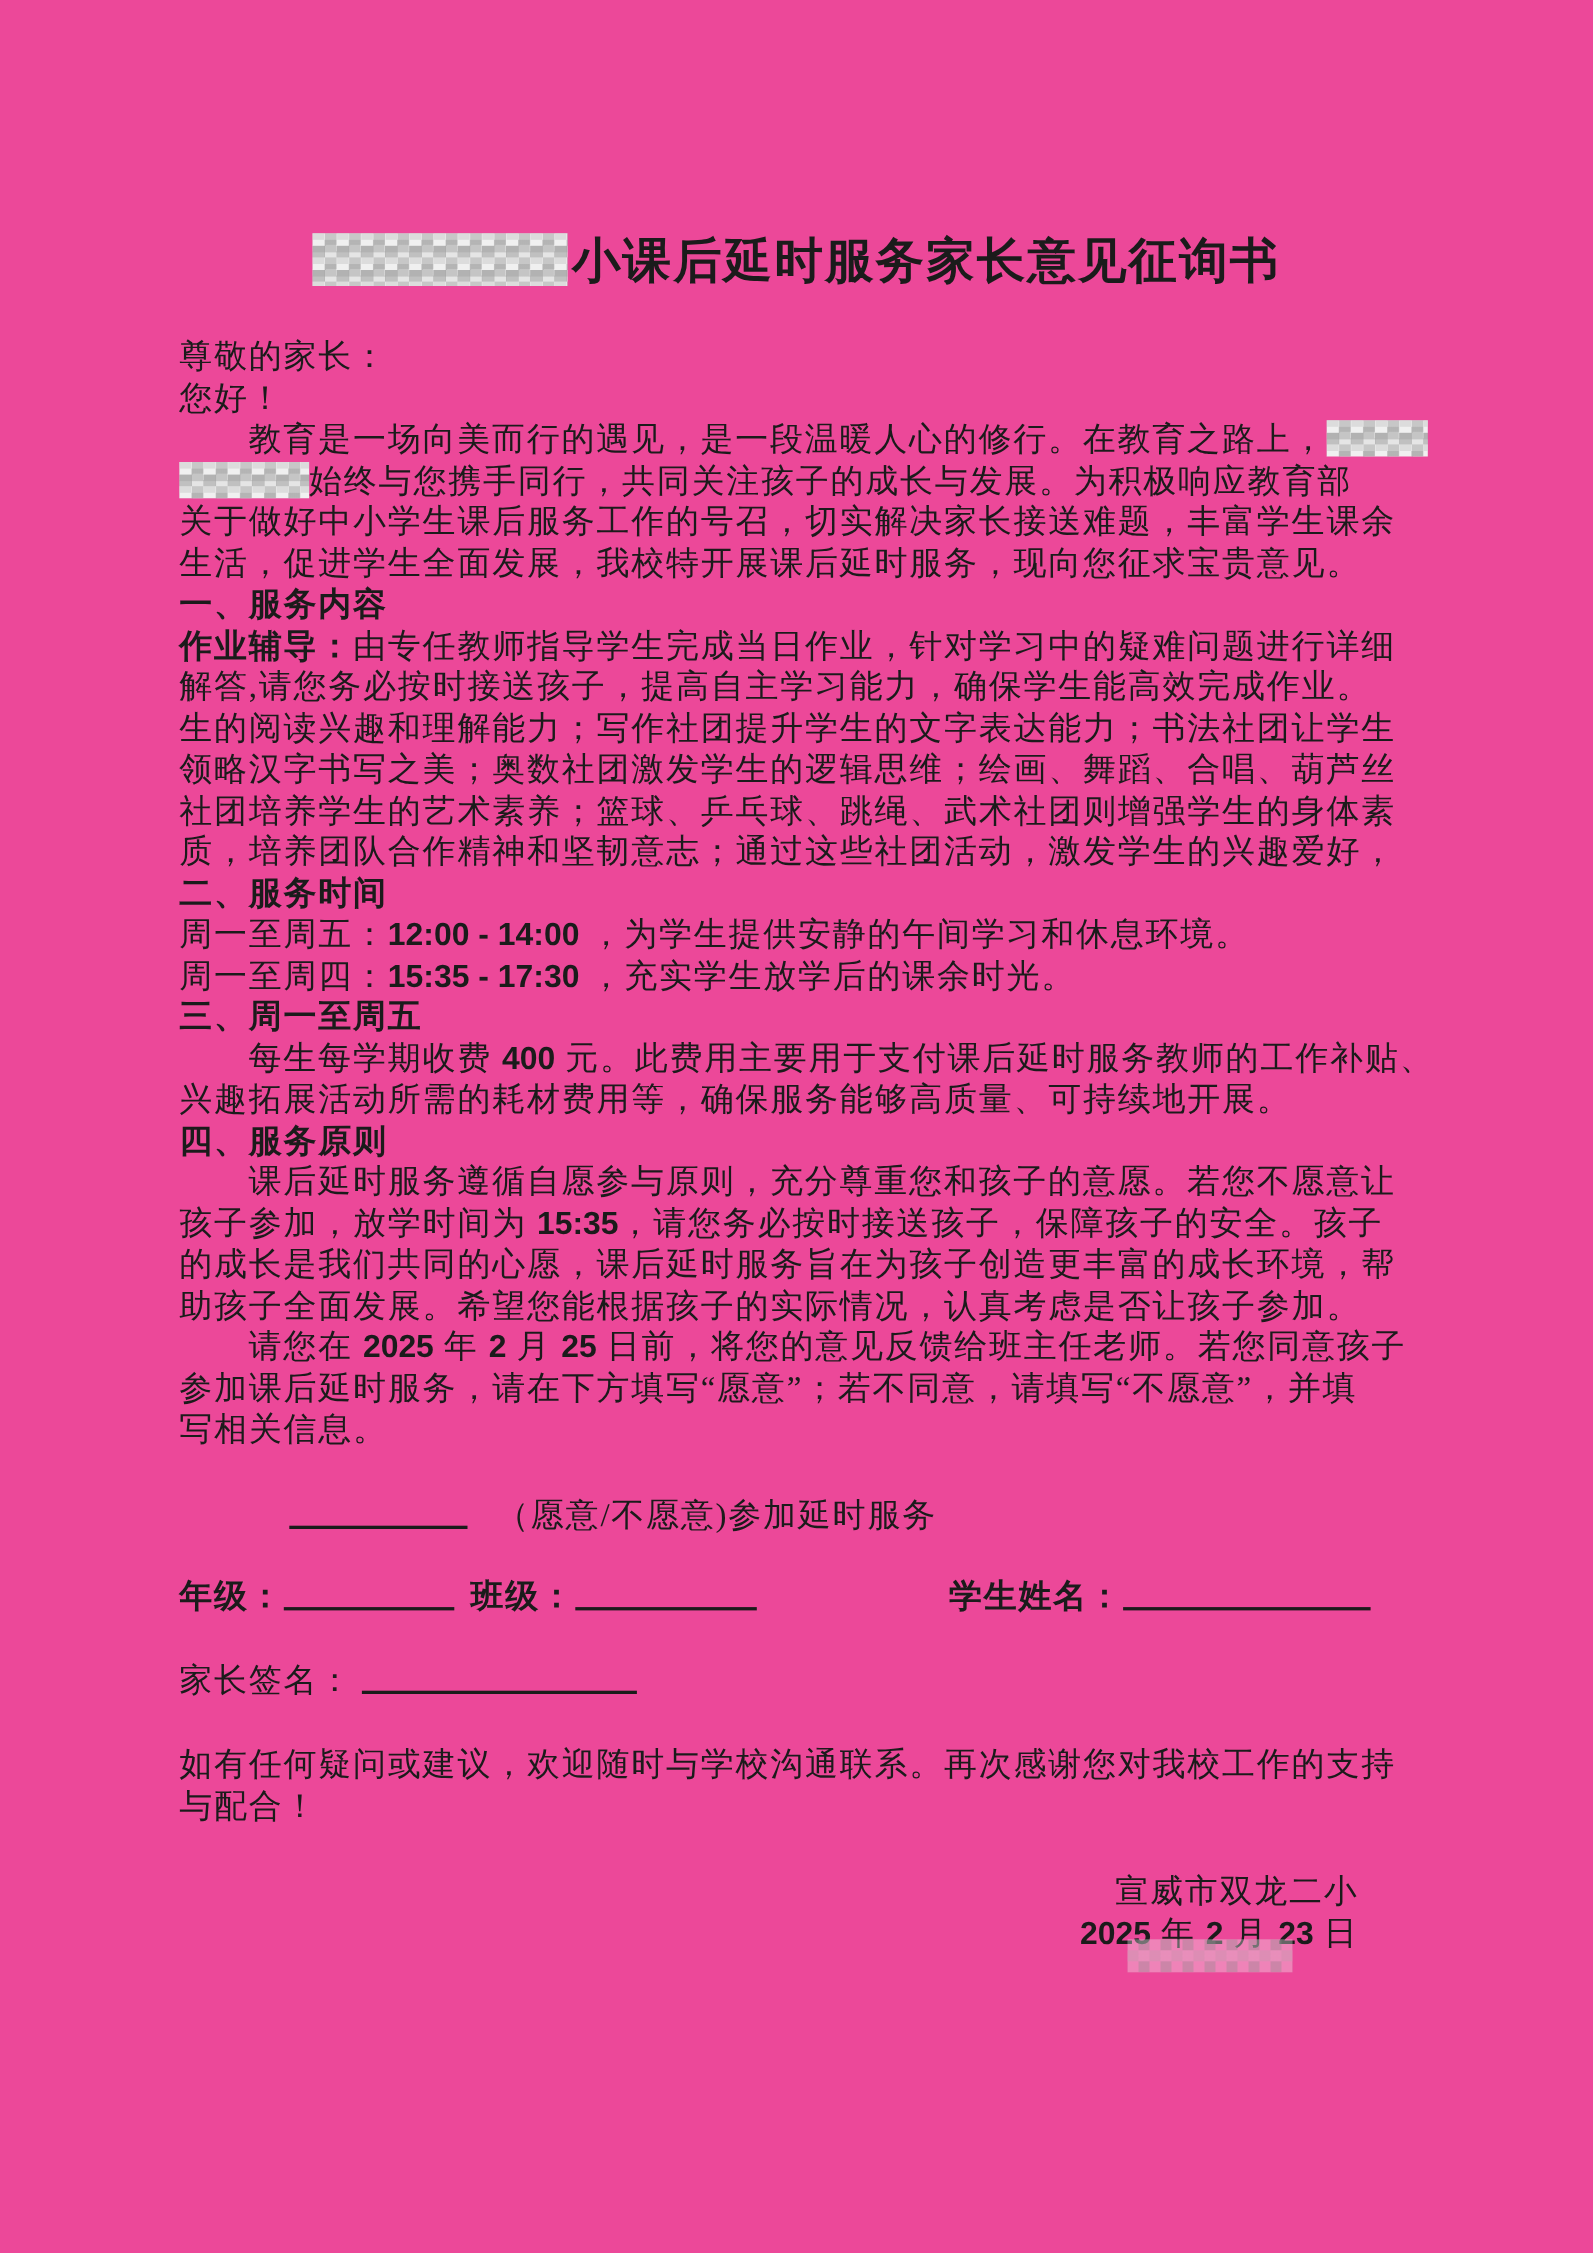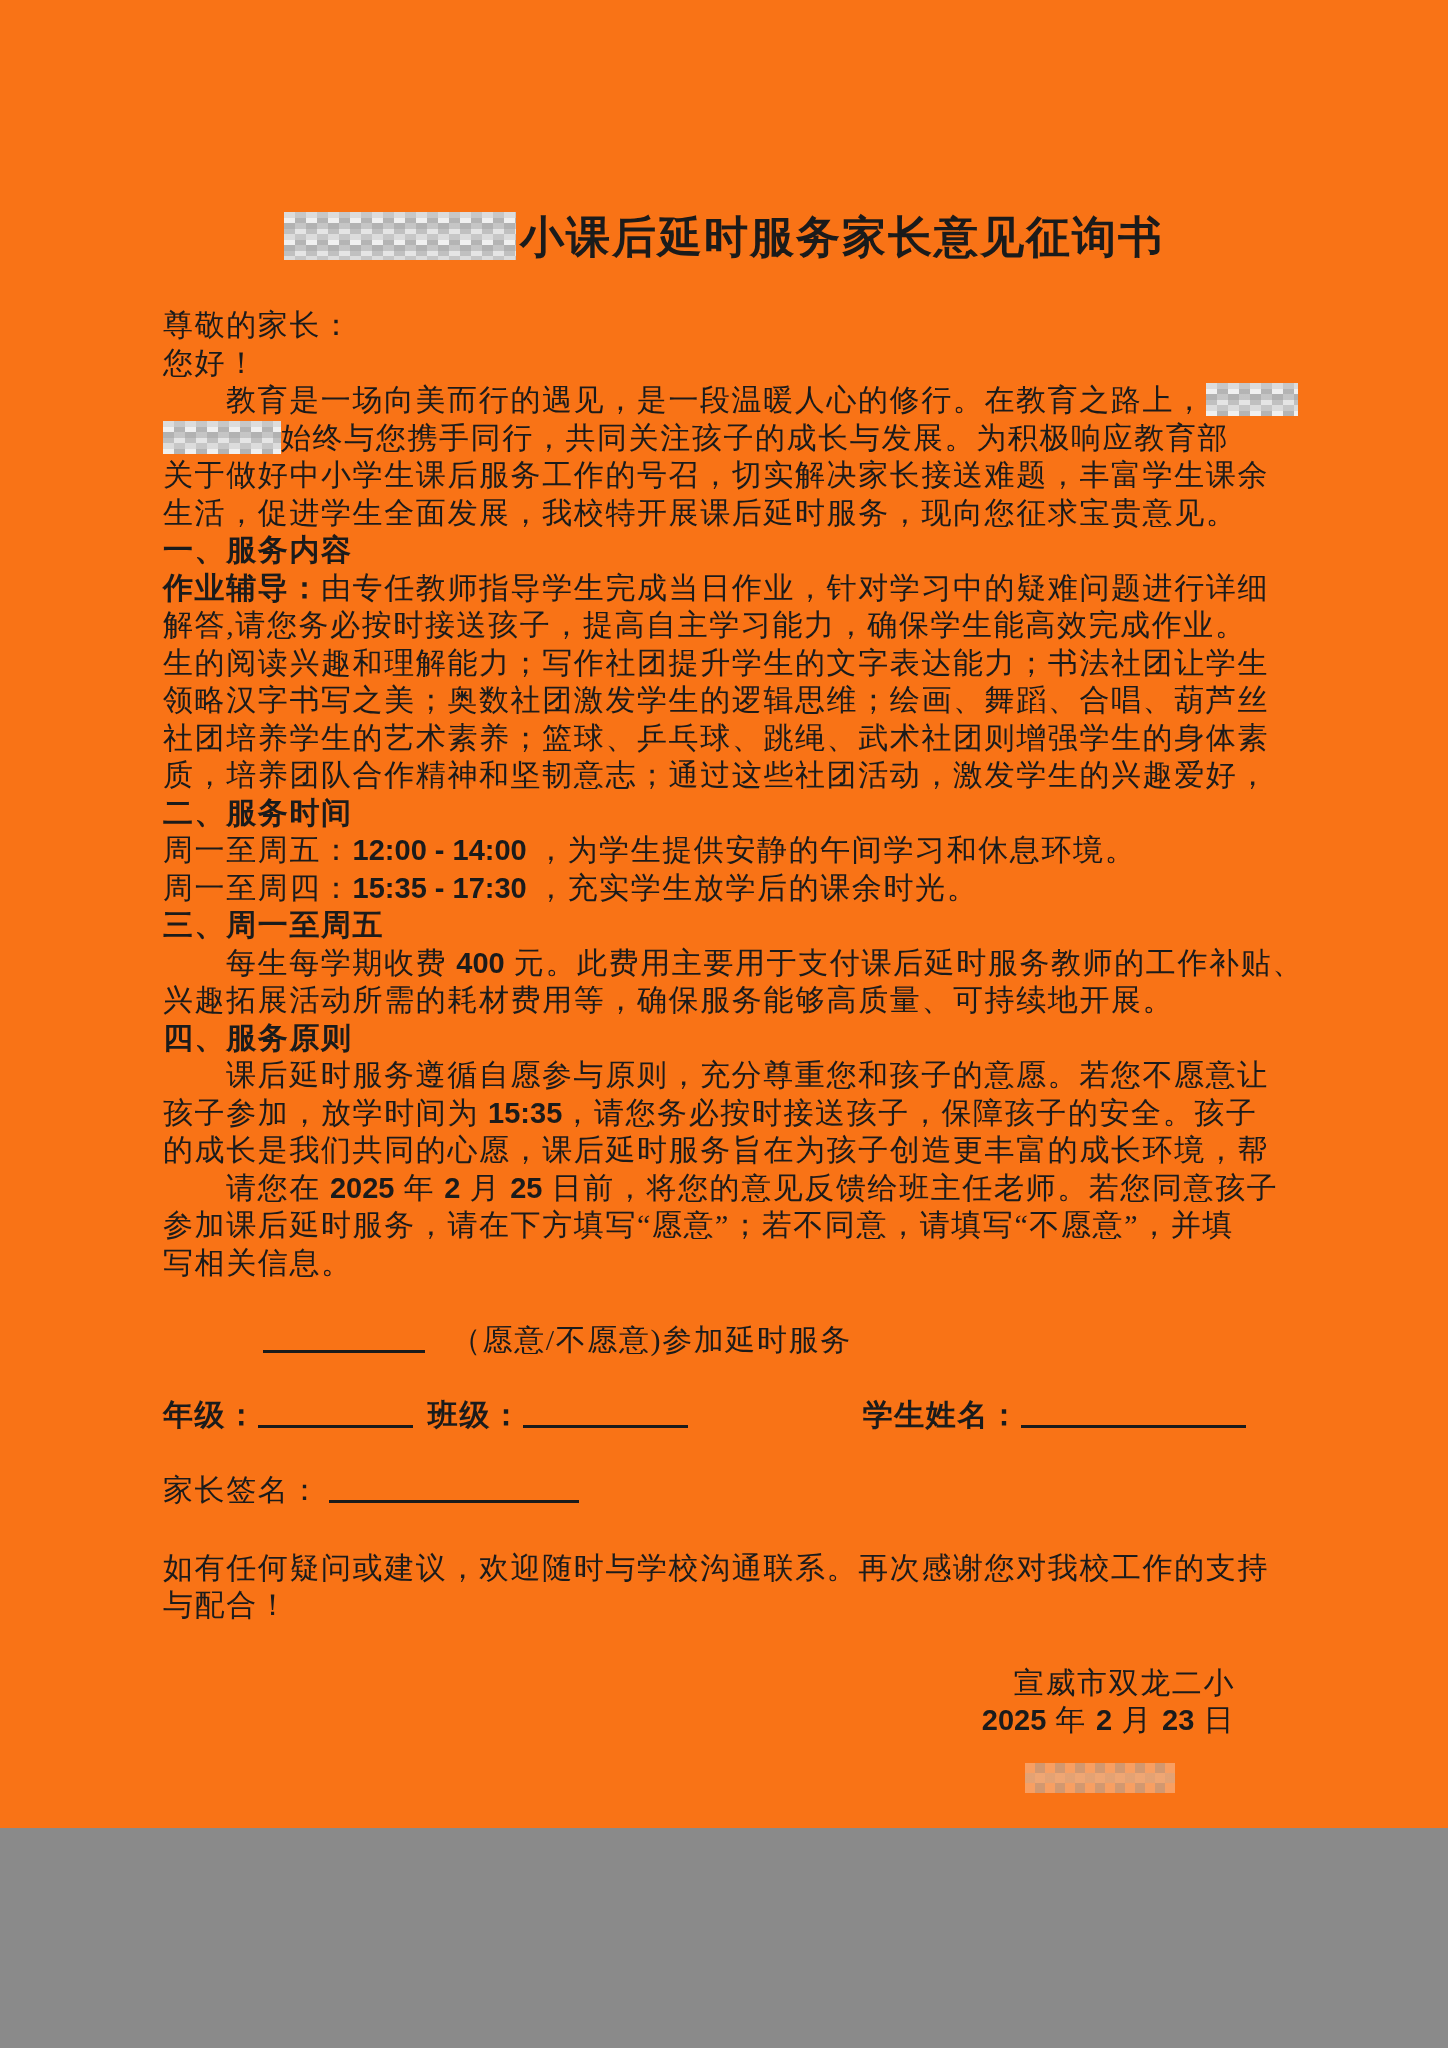--- a/index.html
+++ b/index.html
@@ -1,20 +1,20 @@
 <!DOCTYPE html>
 <html><head>
 <meta charset="utf-8">
 <style>
   html,body{margin:0;padding:0;background:#8a8a8a;}
   .page{
     position:relative;
-    width:1448px;height:1828px;
+    width:1448px;height:2048px;
     margin:0 auto;
-    background:#f97316;
+    background:#ec4899;
     color:#1b1b1b;
     font-family:"Liberation Serif","DejaVu Serif",serif;
     overflow:hidden;
   }
   .title{
     position:absolute;top:208px;left:0;width:100%;
     text-align:center;font-size:44px;font-weight:bold;
     letter-spacing:2px;white-space:nowrap;
   }
   .title .redact{
@@ -73,20 +73,21 @@
       <div class="line"><span class="b ">二、服务时间</span></div>
       <div class="line"><span class="">周一至周五：</span><span class="s">12:00 - 14:00</span><span class=""> ，为学生提供安静的午间学习和休息环境。</span></div>
       <div class="line"><span class="">周一至周四：</span><span class="s">15:35 - 17:30</span><span class=""> ，充实学生放学后的课余时光。</span></div>
       <div class="line"><span class="b ">三、周一至周五</span></div>
       <div class="line indent"><span class="">每生每学期收费 </span><span class="s">400</span><span class=""> 元。此费用主要用于支付课后延时服务教师的工作补贴、</span></div>
       <div class="line"><span class="">兴趣拓展活动所需的耗材费用等，确保服务能够高质量、可持续地开展。</span></div>
       <div class="line"><span class="b ">四、服务原则</span></div>
       <div class="line indent"><span class="">课后延时服务遵循自愿参与原则，充分尊重您和孩子的意愿。若您不愿意让</span></div>
       <div class="line"><span class="">孩子参加，放学时间为 </span><span class="s">15:35</span><span class="">，请您务必按时接送孩子，保障孩子的安全。孩子</span></div>
       <div class="line"><span class="">的成长是我们共同的心愿，课后延时服务旨在为孩子创造更丰富的成长环境，帮</span></div>
+      <div class="line"><span class="">助孩子全面发展。希望您能根据孩子的实际情况，认真考虑是否让孩子参加。</span></div>
       <div class="line indent"><span class="">请您在 </span><span class="s">2025</span><span class=""> 年 </span><span class="s">2</span><span class=""> 月 </span><span class="s">25</span><span class=""> 日前，将您的意见反馈给班主任老师。若您同意孩子</span></div>
       <div class="line"><span class="">参加课后延时服务，请在下方填写“愿意”；若不同意，请填写“不愿意”，并填</span></div>
       <div class="line"><span class="">写相关信息。</span></div>
       <div class="line" style="margin-top: 40px; padding-left: 100px;"><span class="blank" style="width: 162px;"></span><span class="" style="margin-left: 26px;">（愿意/不愿意)参加延时服务</span></div>
       <div class="line" style="margin-top: 37px; font-weight: bold;"><span class="">年级：</span><span class="blank" style="width: 155px;"></span><span class="" style="margin-left: 15px;">班级：</span><span class="blank" style="width: 165px;"></span><span class="" style="margin-left: 175px;">学生姓名：</span><span class="blank" style="width: 225px;"></span></div>
       <div class="line" style="margin-top: 38px;"><span class="">家长签名：</span><span class="blank" style="width: 250px; margin-left: 8px;"></span></div>
       <div class="line" style="margin-top: 40px;"><span class="">如有任何疑问或建议，欢迎随时与学校沟通联系。再次感谢您对我校工作的支持</span></div>
       <div class="line"><span class="">与配合！</span></div>
       <div class="line" style="margin-top: 40px; text-align: right; padding-right: 50px;"><span class="">宣威市双龙二小</span></div>
       <div class="line" style="text-align: right; padding-right: 50px;"><span class="s">2025</span><span class=""> 年 </span><span class="s">2</span><span class=""> 月 </span><span class="s">23</span><span class=""> 日</span></div>

